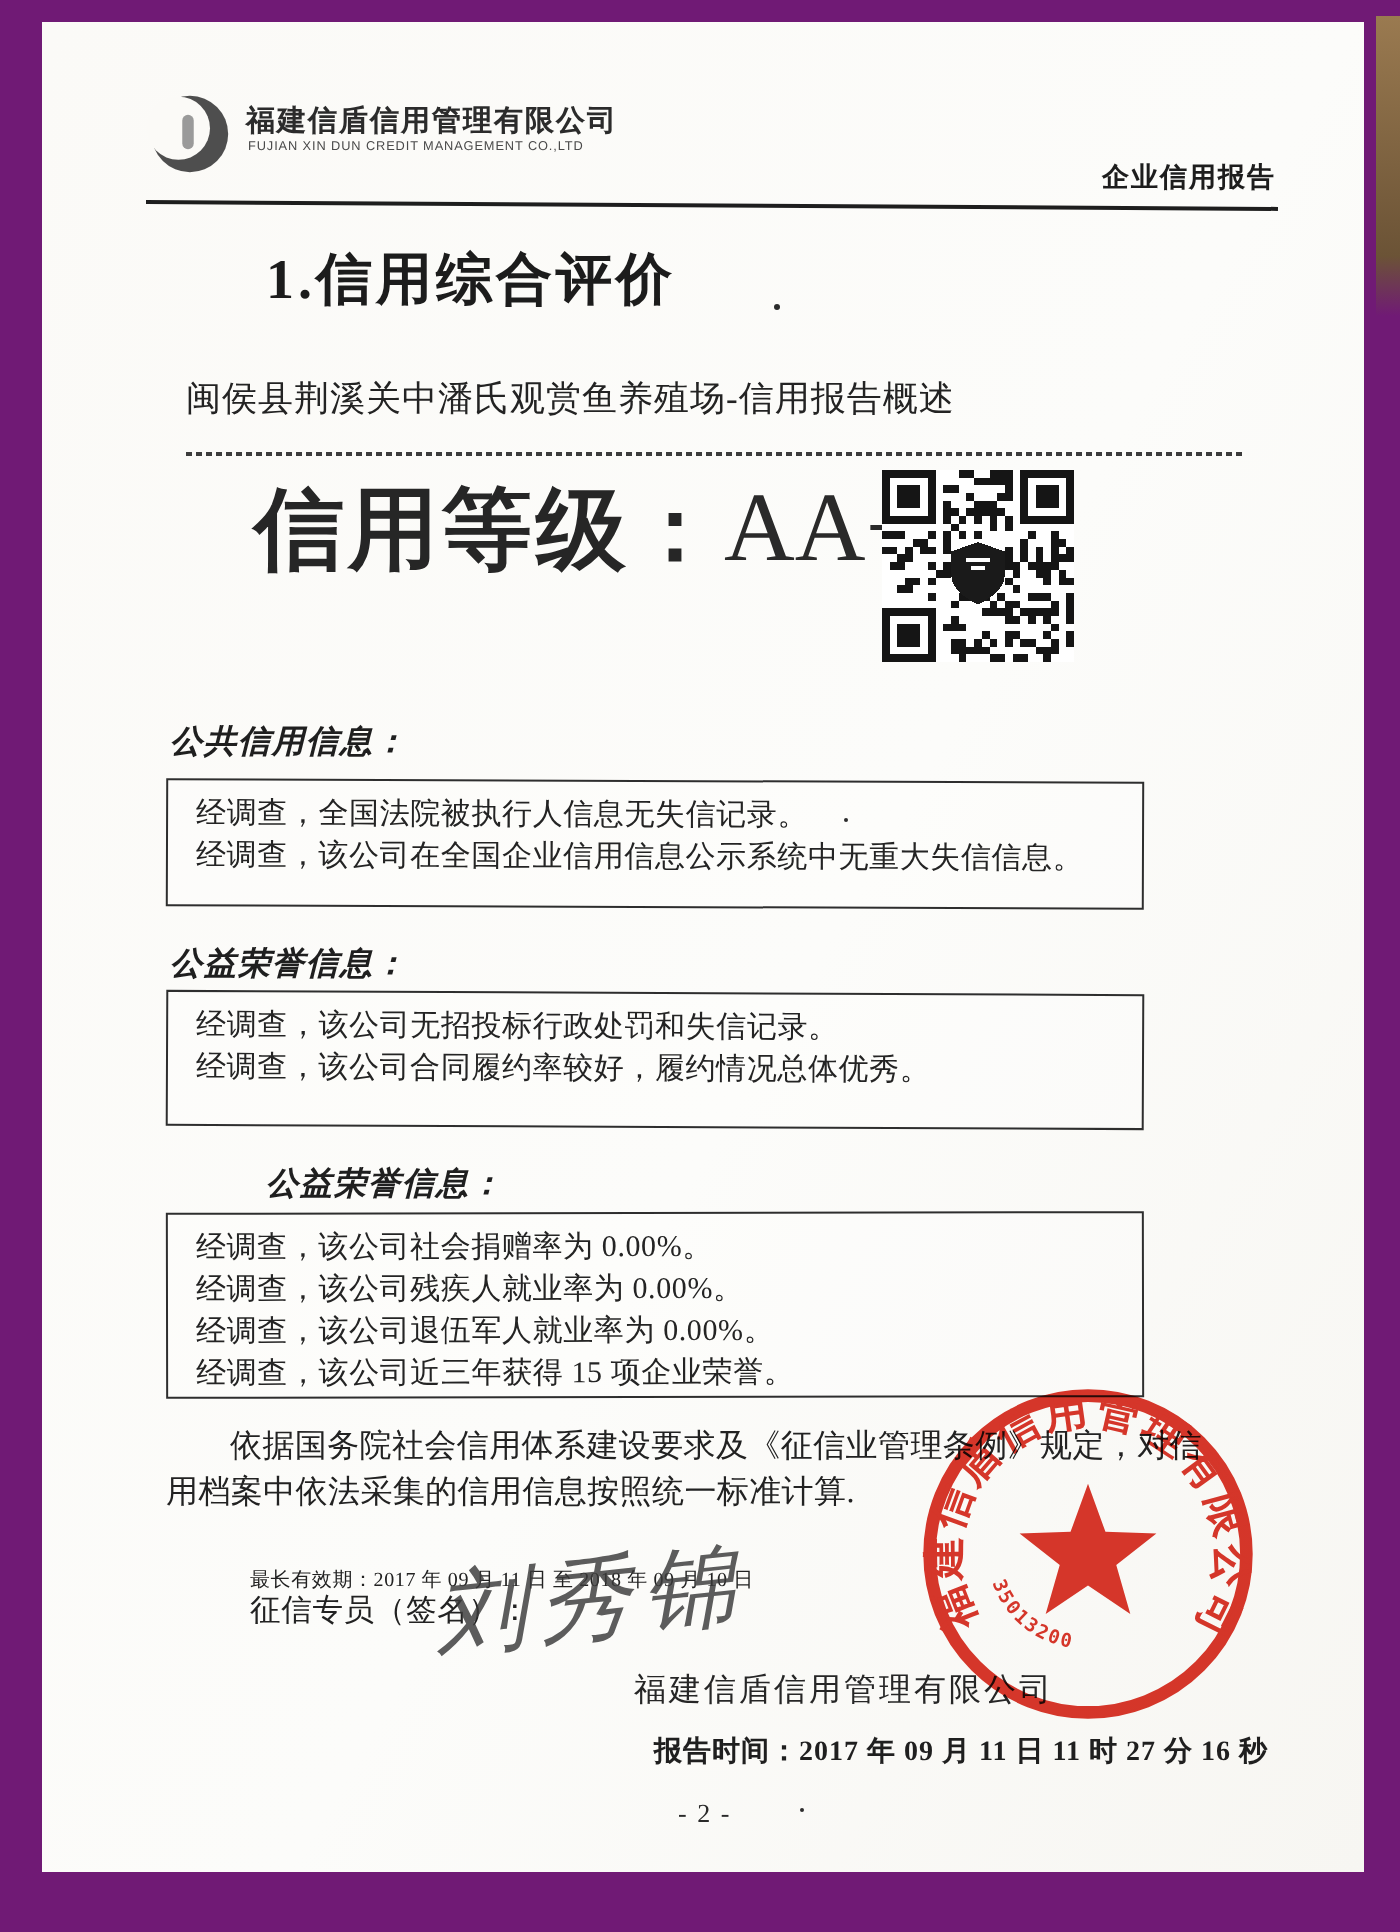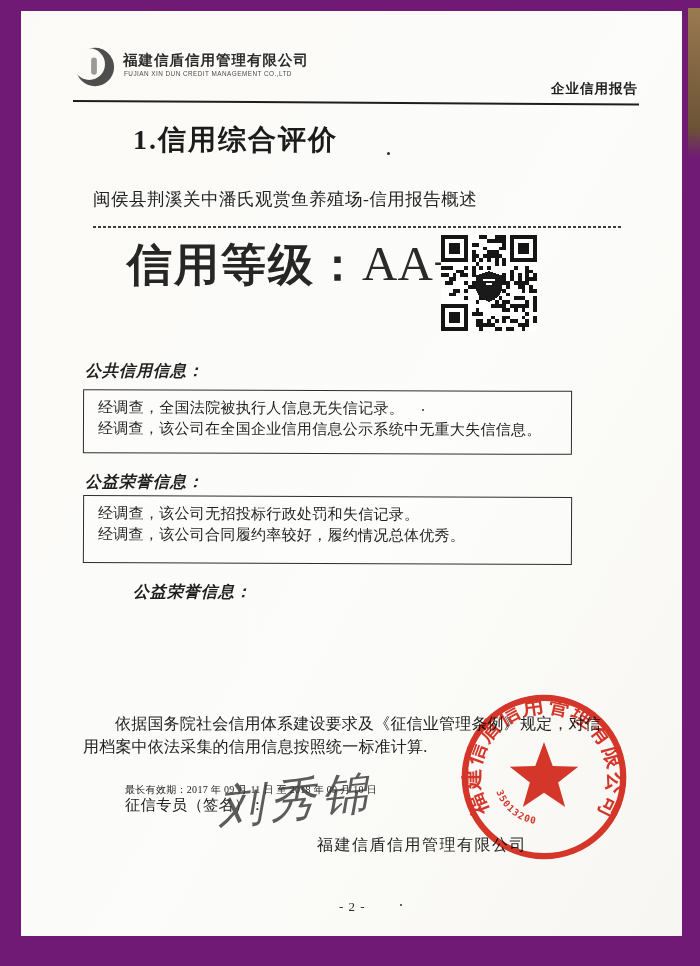--- a/index.html
+++ b/index.html
@@ -345,26 +345,33 @@
       <div class="ln">经调查，该公司在全国企业信用信息公示系统中无重大失信信息。</div>
     </div>
 
     <div id="h2" class="abs sec-h">公益荣誉信息：</div>
     <div id="box2" class="abs box">
       <div class="ln">经调查，该公司无招投标行政处罚和失信记录。</div>
       <div class="ln">经调查，该公司合同履约率较好，履约情况总体优秀。</div>
     </div>
 
     <div id="h3" class="abs sec-h">公益荣誉信息：</div>
+    <div id="box3" class="abs box">
+      <div class="ln">经调查，该公司社会捐赠率为 0.00%。</div>
+      <div class="ln">经调查，该公司残疾人就业率为 0.00%。</div>
+      <div class="ln">经调查，该公司退伍军人就业率为 0.00%。</div>
+      <div class="ln">经调查，该公司近三年获得 15 项企业荣誉。</div>
+    </div>
 
     <div id="statement" class="abs">依据国务院社会信用体系建设要求及《征信业管理条例》规定，对信用档案中依法采集的信用信息按照统一标准计算.</div>
     <div id="validity" class="abs">最长有效期：2017 年 09 月 11 日  至  2018 年 09 月 10 日</div>
     <div id="signer" class="abs">征信专员（签名）：</div>
     <div id="signature" class="abs">刘秀锦</div>
     <div id="issuer" class="abs">福建信盾信用管理有限公司</div>
+    <div id="report-time" class="abs">报告时间：2017 年 09 月 11 日 11 时 27 分 16 秒</div>
     <div id="page-num" class="abs">- 2 -</div>
 
     <svg id="stamp" class="abs" viewBox="0 0 200 200">
       <circle cx="100" cy="100" r="88" fill="none" stroke="#d7271a" stroke-width="7"></circle>
       <polygon fill="#d7271a" points="100,61 109.7,87.7 138,88.6 115.7,106.1 123.5,133.4 100,117.5 76.5,133.4 84.3,106.1 62,88.6 90.3,87.7"></polygon>
       <defs>
         <path id="ringPath" d="M41,141.3 A72,72 0 1 1 159,141.3" fill="none"></path>
         <path id="serialPath" d="M47,116 A54,54 0 0 0 90,152" fill="none"></path>
       </defs>
       <text font-size="23.5" font-weight="700" fill="#d7271a" letter-spacing="2.5" font-family="Liberation Serif, DejaVu Serif, serif">

